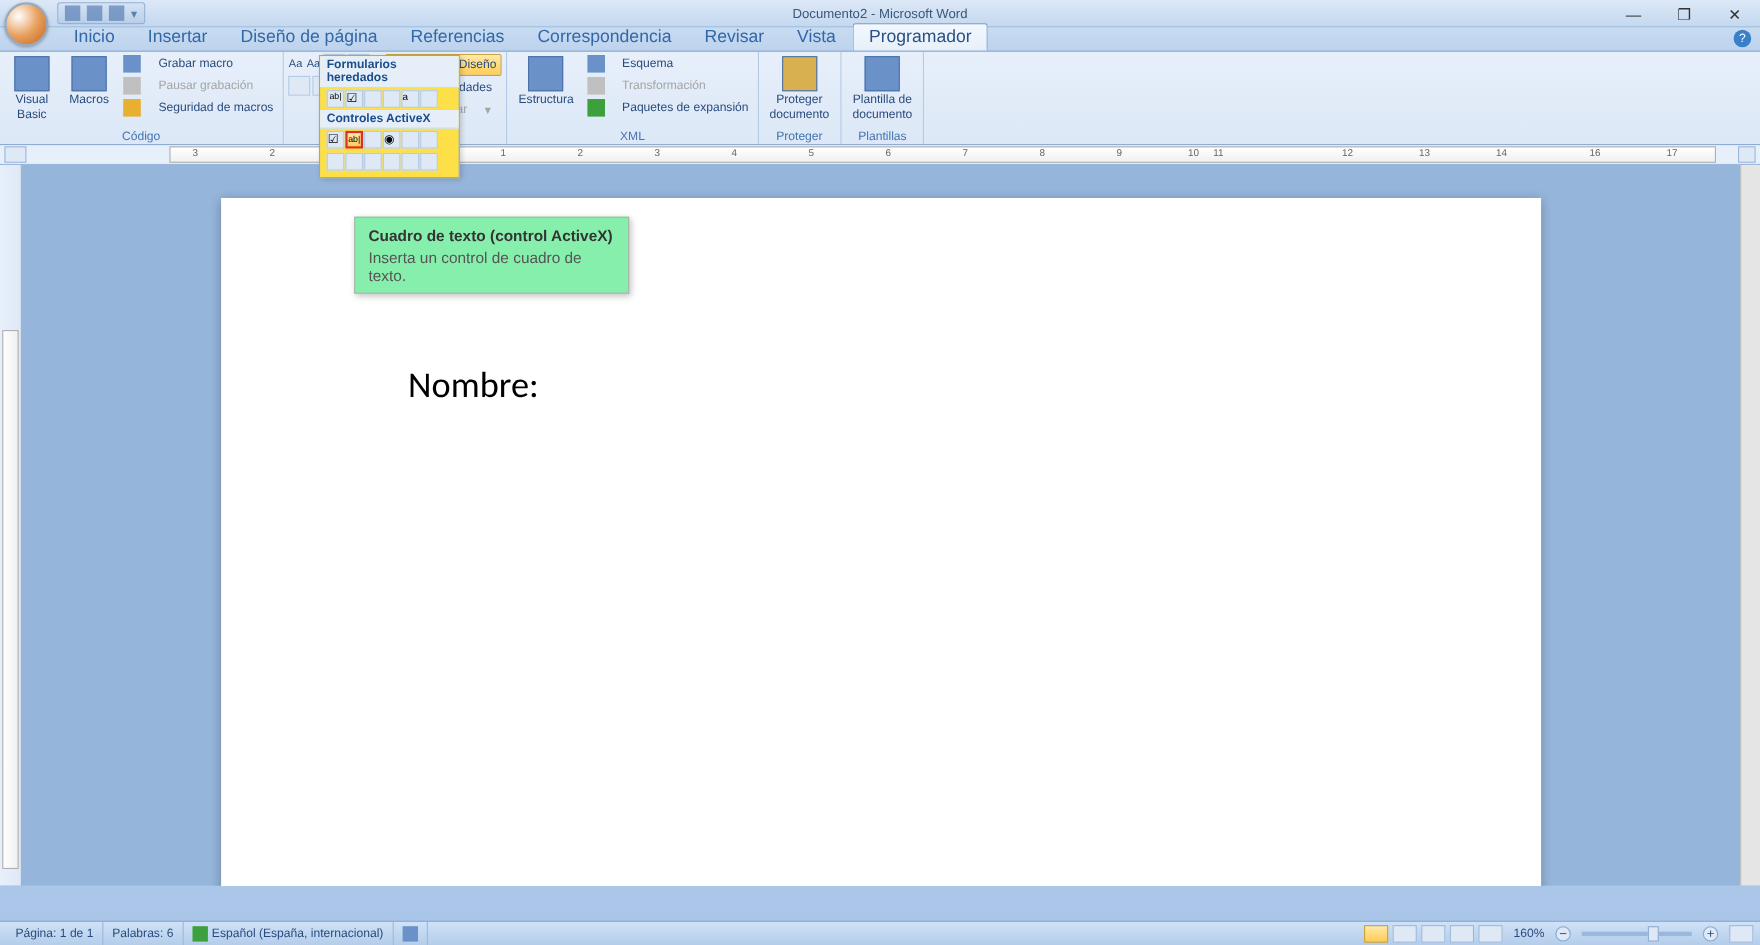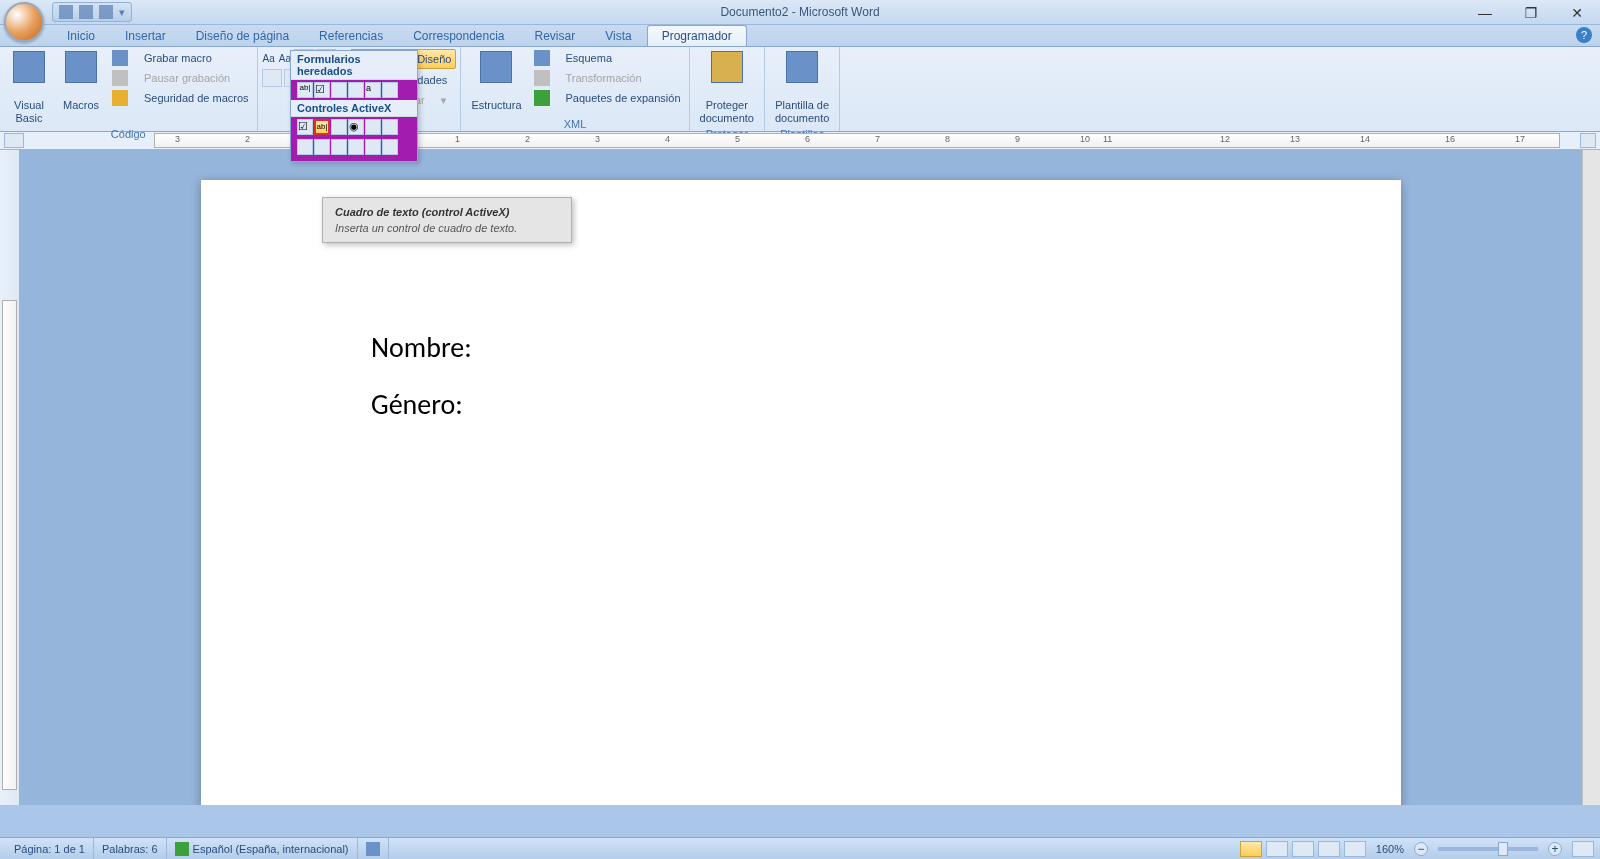--- a/index.html
+++ b/index.html
@@ -72,21 +72,21 @@
       background: linear-gradient(to bottom, #c8dbf1, #bdd3ed);
       display: flex;
       align-items: flex-end;
       padding-left: 52px;
       border-bottom: 1px solid #8aa8cf;
       position: relative;
     }
     .tab {
       padding: 3px 14px;
       color: #3267a8;
-      font-size: 12px;
+      font-size: 16px;
       cursor: pointer;
       border: 1px solid transparent;
       border-bottom: none;
     }
     .tab.active {
       background: linear-gradient(to bottom, #f3f8fe, #e6eff9);
       border: 1px solid #8aa8cf;
       border-bottom: none;
       border-radius: 3px 3px 0 0;
       color: #2a5185;
@@ -128,21 +128,21 @@
       color: #4474af;
       font-size: 11px;
       padding: 1px 0;
     }
     .big-btn {
       display: flex;
       flex-direction: column;
       align-items: center;
       justify-content: center;
       padding: 2px 6px;
-      gap: 16px;
+      gap: 2px;
       color: #2a4c7d;
       font-size: 11px;
       text-align: center;
       line-height: 1.2;
       min-width: 50px;
     }
     .big-btn-icon {
       width: 32px; height: 32px;
       background: #6a92c9;
       border: 1px solid #4a72a9;
@@ -241,36 +241,36 @@
     }
     .page {
       width: 1200px;
       min-height: 800px;
       background: #fff;
       box-shadow: 0 2px 10px rgba(0,0,0,0.3);
       padding: 150px 170px;
     }
     .page p {
       font-family: Calibri, sans-serif;
-      font-size: 28px;
+      font-size: 33px;
       color: #000;
       margin-bottom: 22px;
     }
     .scrollbar-v {
       width: 18px;
       background: #e5e5e5;
       border-left: 1px solid #c0c0c0;
     }
     
     
     .dropdown-popup {
       position: absolute;
       left: 290px; top: 50px;
       width: 128px;
-      background: #a21caf;
+      background: #fde047;
       border: 1px solid #8aa8cf;
       box-shadow: 2px 2px 5px rgba(0,0,0,0.2);
       z-index: 200;
       padding-bottom: 4px;
     }
     .dd-header {
       background: #e6eff9;
       color: #1a4d8c;
       font-weight: bold;
       font-size: 11px;
@@ -292,27 +292,26 @@
     .dd-ic.hl {
       border: 2px solid #d82f2f;
       background: linear-gradient(to bottom, #ffe8a9, #ffcd54);
     }
     
     
     .tooltip {
       position: absolute;
       left: 322px; top: 197px;
       width: 250px;
-      background: #e5e5e5;
+      background: #86efac;
       border: 1px solid #b0b0b0;
       box-shadow: 2px 2px 6px rgba(0,0,0,0.25);
       z-index: 300;
       padding: 8px 12px;
-      font-size: 11px;
-      font-style: italic;
+      font-size: 14px;
     }
     .tooltip-title { font-weight: bold; color: #333; margin-bottom: 4px; }
     .tooltip-desc { color: #555; }
     
     
     .statusbar {
       position: absolute;
       bottom: 0; left: 0; right: 0;
       height: 22px;
       background: linear-gradient(to bottom, #cfe2f8, #b4cdea);
@@ -566,21 +565,20 @@
   <div class="ruler-scroll-btn"></div>
 </div>
 
 <div class="doc-area">
   <div class="ruler-v">
     <div class="ruler-v-inner"></div>
   </div>
   <div class="page-container">
     <div class="page">
       <p>Nombre:</p>
-      <p>Género:</p>
     </div>
   </div>
   <div class="scrollbar-v"></div>
 </div>
 
 <div class="tooltip">
   <div class="tooltip-title">Cuadro de texto (control ActiveX)</div>
   <div class="tooltip-desc">Inserta un control de cuadro de texto.</div>
 </div>
 

